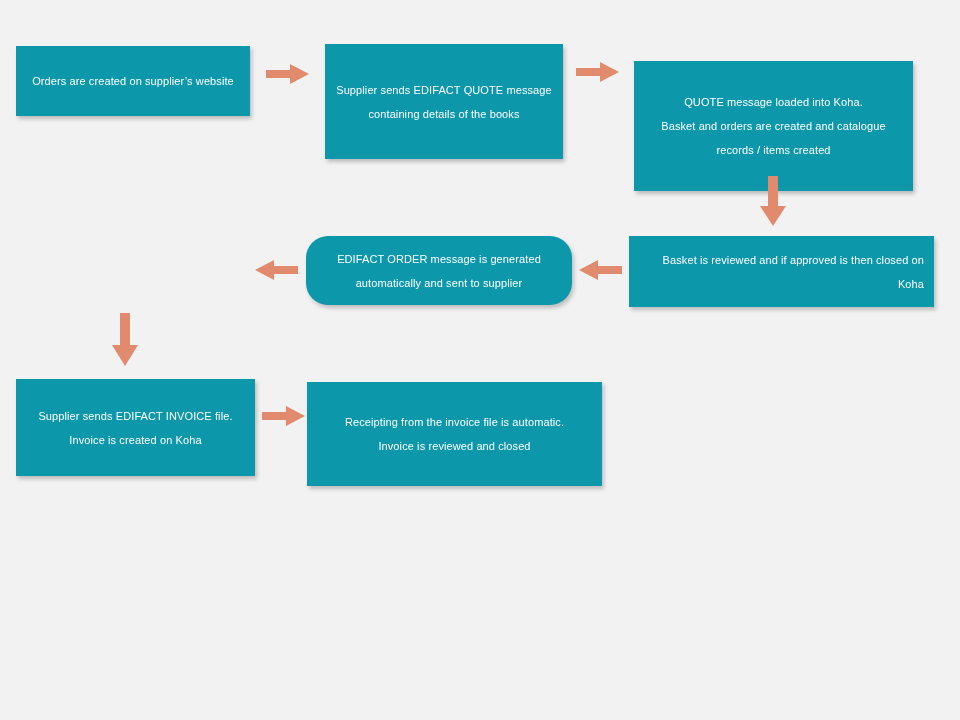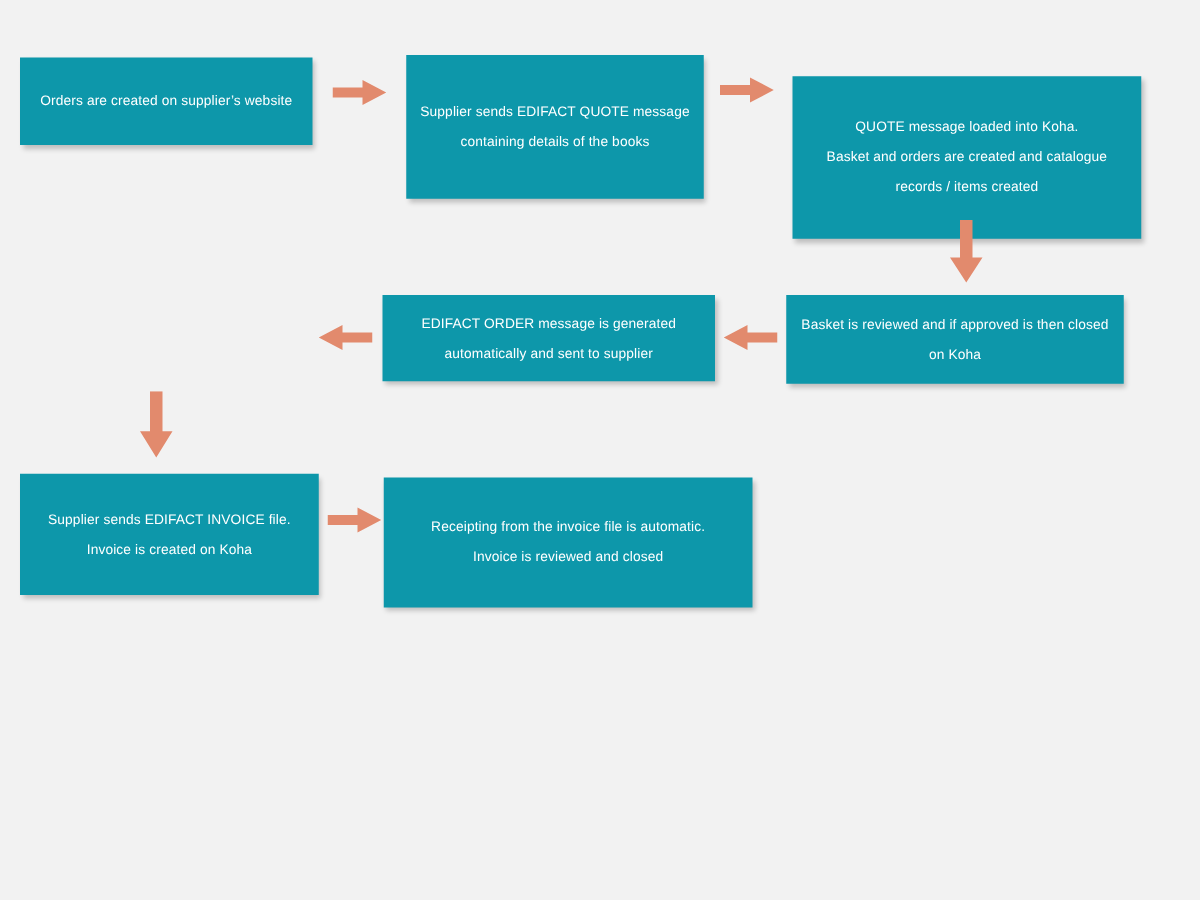--- a/index.html
+++ b/index.html
@@ -32,22 +32,22 @@
     font-size: 11px;
     line-height: 24px;
     letter-spacing: 0.1px;
     white-space: pre-line;
     box-shadow: 2px 3px 4px rgba(0, 0, 0, 0.22);
   }
   
   #node-orders-created      { left: 16px;  top: 46px;  width: 234px; height: 70px;  }
   #node-supplier-quote      { left: 325px; top: 44px;  width: 238px; height: 115px; }
   #node-quote-loaded        { left: 634px; top: 41px;  width: 279px; height: 130px; margin-top: 20px; }
-  #node-basket-reviewed     { left: 629px; top: 236px; width: 270px; height: 71px;  }
-  #node-edifact-order       { left: 306px; top: 236px; width: 266px; height: 69px;  }
+  #node-basket-reviewed     { left: 629px; top: 236px; width: 305px; height: 71px; text-align: right;  }
+  #node-edifact-order       { left: 306px; top: 236px; width: 266px; height: 69px; border-radius: 22px;  }
   #node-supplier-actions    { left: 16px;  top: 238px; width: 234px; height: 67px;  }
   #node-supplier-invoice    { left: 16px;  top: 379px; width: 239px; height: 97px;  }
   #node-receipting          { left: 307px; top: 382px; width: 295px; height: 104px;  }
 
   
   .arrow {
     position: absolute;
   }
   .arrow svg { display: block; }
 

